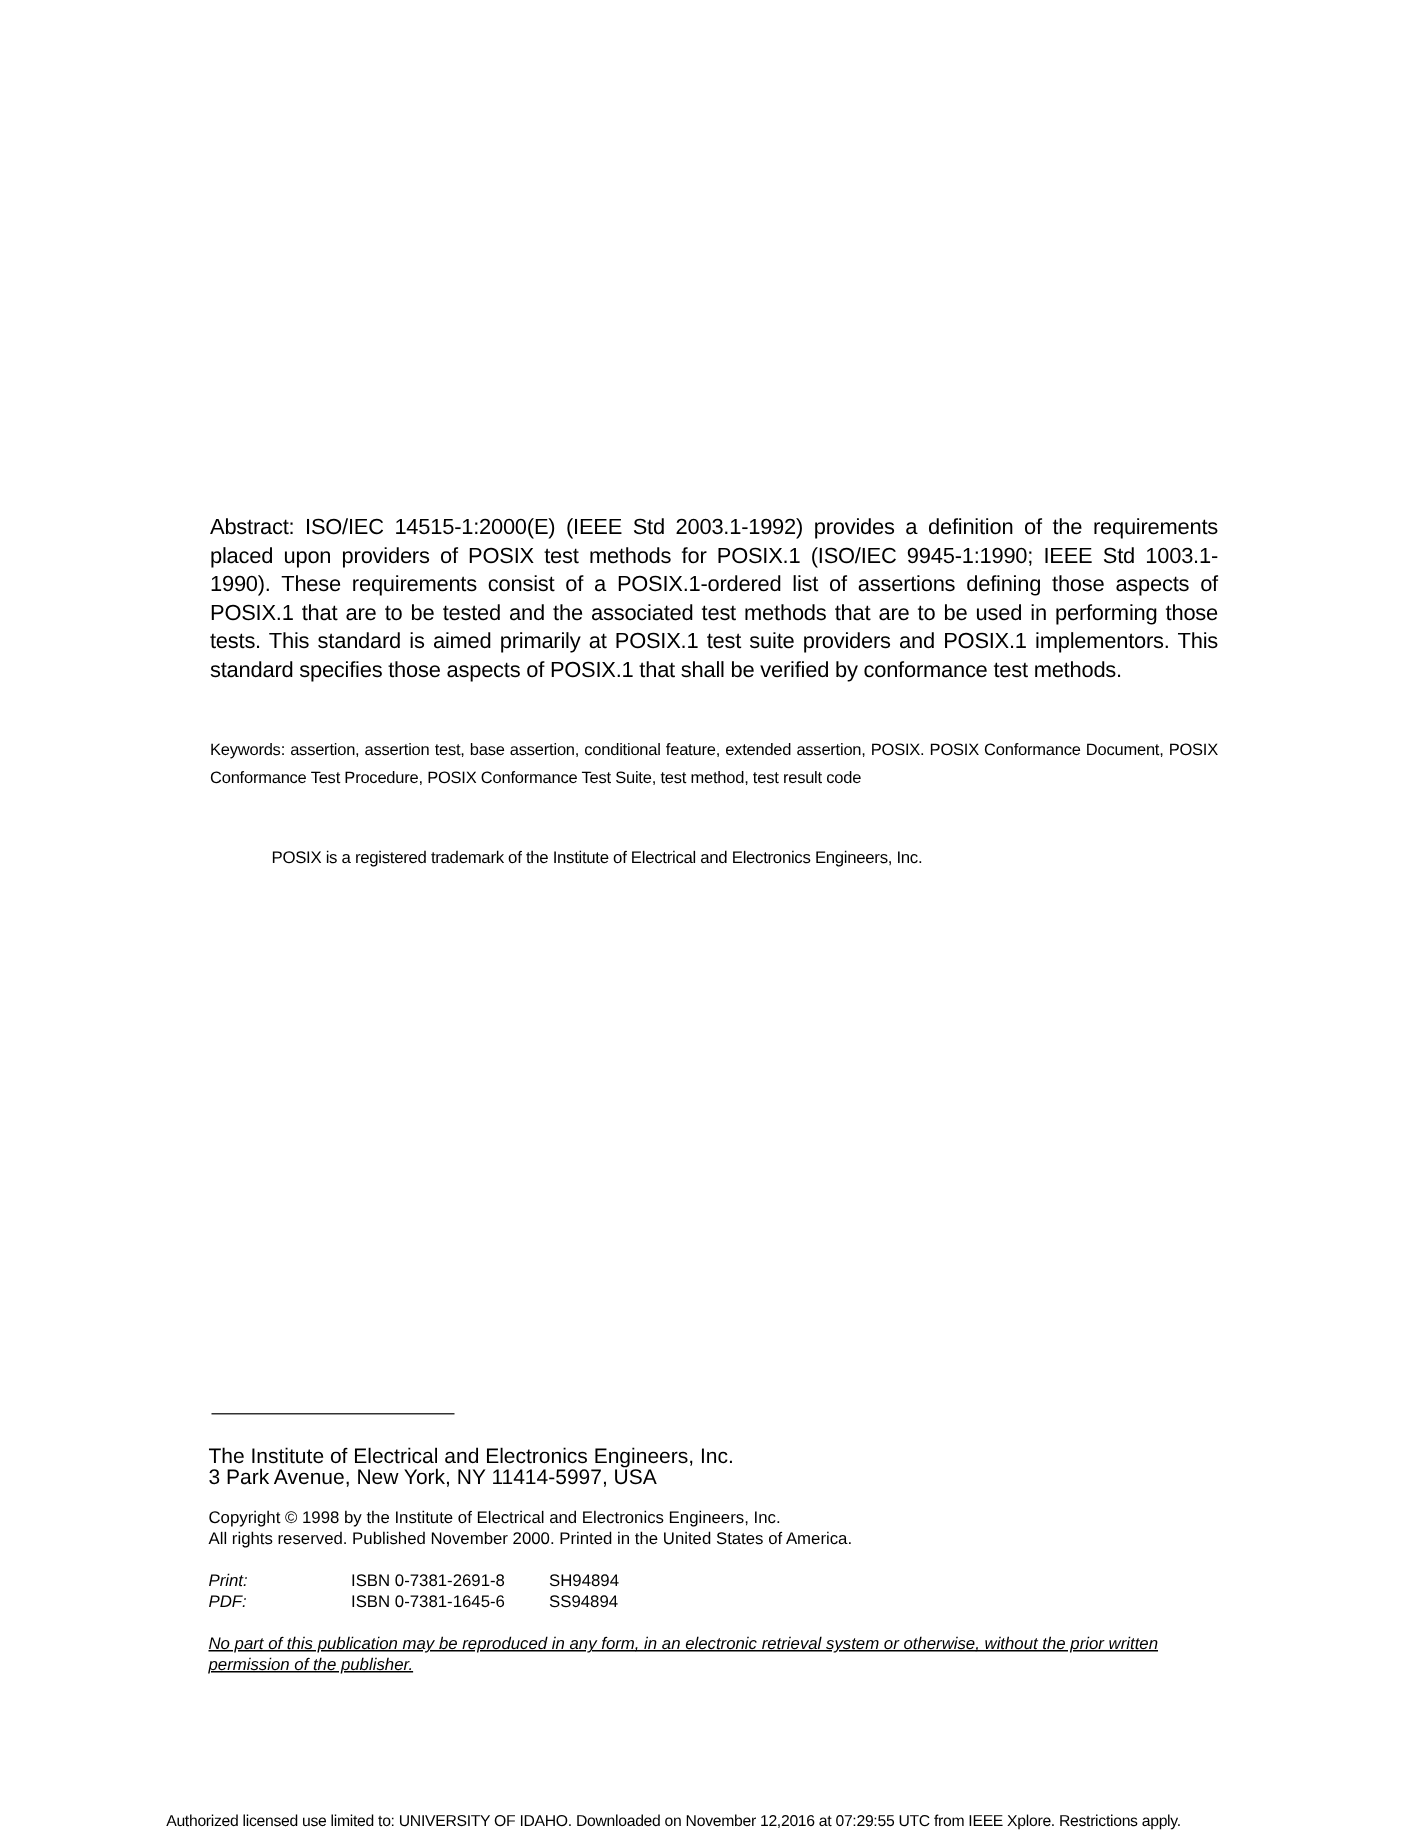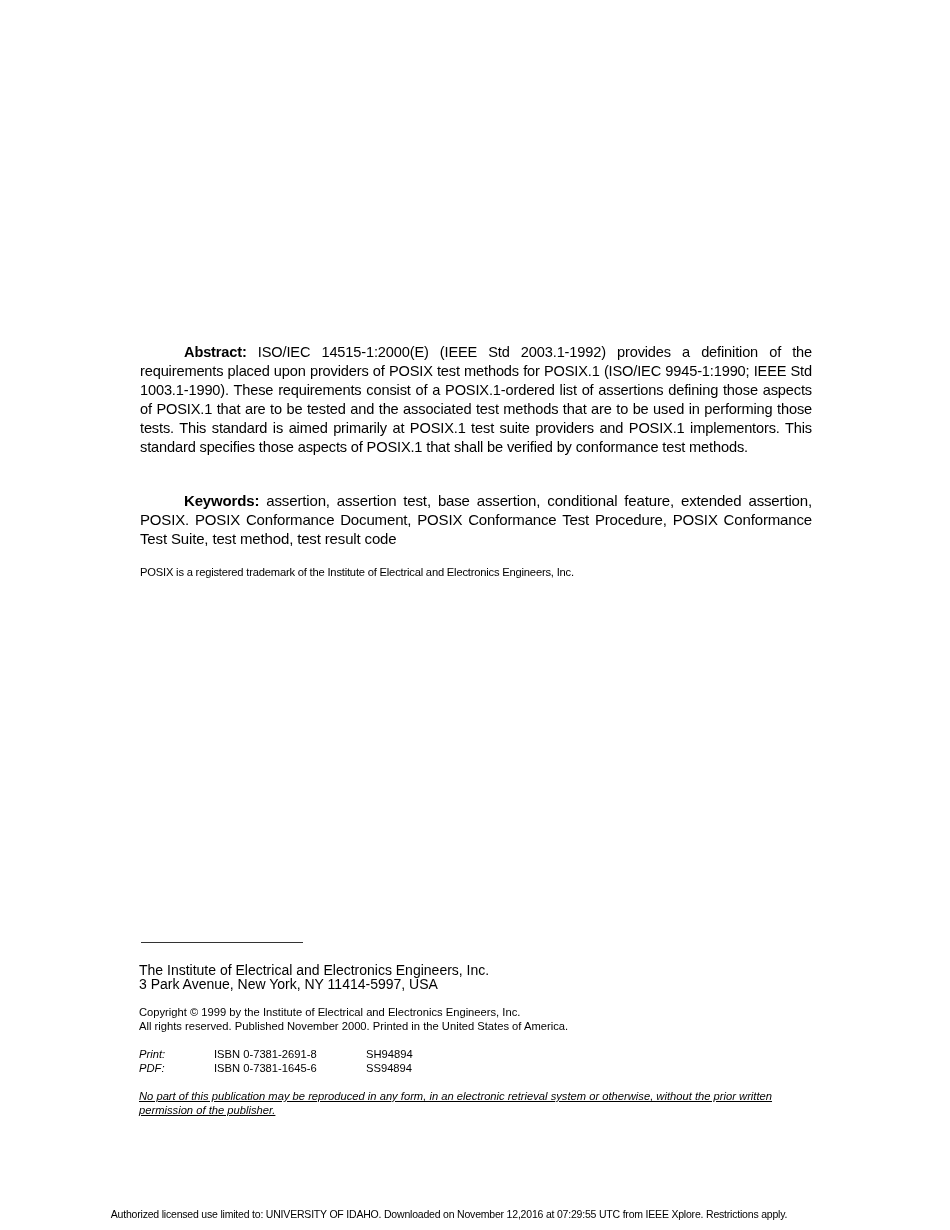--- a/index.html
+++ b/index.html
@@ -1,50 +1,50 @@
 <!DOCTYPE html>
 <html><head>
   <meta charset="utf-8">
   <style>
     html, body { margin: 0; padding: 0; background: #ffffff; }
     body { width: 950px; height: 1230px; position: relative; overflow: hidden; color: #000; font-family: "Liberation Sans", sans-serif; }
     .block { position: absolute; left: 140px; width: 672px; }
     .abstract { top: 343px; font-size: 14.6px; line-height: 19px; text-align: justify; font-stretch: condensed; letter-spacing: -0.15px; }
-    .keywords { top: 491px; font-size: 15px; line-height: 19px; text-align: justify; letter-spacing: -0.15px; }
-    .trademark { top: 565px; font-size: 11.2px; line-height: 14px; letter-spacing: -0.2px; }
+    .keywords { top: 491px; font-size: 11px; line-height: 19px; text-align: justify; letter-spacing: -0.15px; }
+    .trademark { top: 565px; font-size: 11.2px; line-height: 14px; letter-spacing: -0.2px; margin-left: 41px; }
     .rule { position: absolute; left: 141px; top: 942px; width: 162px; height: 0; border-top: 1px solid #333; }
     .addr { position: absolute; left: 139px; top: 963px; font-size: 14px; line-height: 14px; }
     .copy { position: absolute; left: 139px; top: 1005px; font-size: 11.2px; line-height: 14px; }
     .isbn { position: absolute; left: 139px; top: 1047px; font-size: 11.2px; line-height: 14px; }
-    .isbn-row { display: flex; gap: 20px; }
+    .isbn-row { display: flex; }
     .isbn-label { width: 55px; font-style: italic; }
-    .isbn-num { width: 132px; }
+    .isbn-num { width: 132px; margin-left: 40px; }
     .notice { position: absolute; left: 139px; top: 1089px; width: 680px; font-size: 11.2px; line-height: 14px; font-style: italic; text-decoration: underline; }
     .footer { position: absolute; left: 0; width: 800px; top: 1208px; text-align: center; font-size: 10.5px; line-height: 13px; letter-spacing: -0.2px; }
     .footer span { margin-left: 98px; }
-    b { font-weight: bold; margin-left: 44px; }
+    b { font-weight: normal; }
   </style>
 </head>
 <body>
 
 <div class="block abstract"><b>Abstract:</b><span> ISO/IEC 14515-1:2000(E) (IEEE Std 2003.1-1992) provides a definition of the requirements placed upon providers of POSIX test methods for POSIX.1 (ISO/IEC 9945-1:1990; IEEE Std 1003.1-1990). These requirements consist of a POSIX.1-ordered list of assertions defining those aspects of POSIX.1 that are to be tested and the associated test methods that are to be used in performing those tests. This standard is aimed primarily at POSIX.1 test suite providers and POSIX.1 implementors. This standard specifies those aspects of POSIX.1 that shall be verified by conformance test methods.</span></div>
 
 <div class="block keywords"><b>Keywords:</b><span> assertion, assertion test, base assertion, conditional feature, extended assertion, POSIX. POSIX Conformance Document, POSIX Conformance Test Procedure, POSIX Conformance Test Suite, test method, test result code</span></div>
 
 <div class="block trademark">POSIX is a registered trademark of the Institute of Electrical and Electronics Engineers, Inc.</div>
 
 <div class="rule"></div>
 
 <div class="addr">
   <div>The Institute of Electrical and Electronics Engineers, Inc.</div>
   <div>3 Park Avenue, New York, NY 11414-5997, USA</div>
 </div>
 
 <div class="copy">
-  <div>Copyright © 1999 by the Institute of Electrical and Electronics Engineers, Inc.</div>
+  <div>Copyright © 1998 by the Institute of Electrical and Electronics Engineers, Inc.</div>
   <div>All rights reserved. Published November 2000. Printed in the United States of America.</div>
 </div>
 
 <div class="isbn">
   <div class="isbn-row">
     <span class="isbn-label">Print:</span>
     <span class="isbn-num">ISBN 0-7381-2691-8</span>
     <span>SH94894</span>
   </div>
   <div class="isbn-row">

